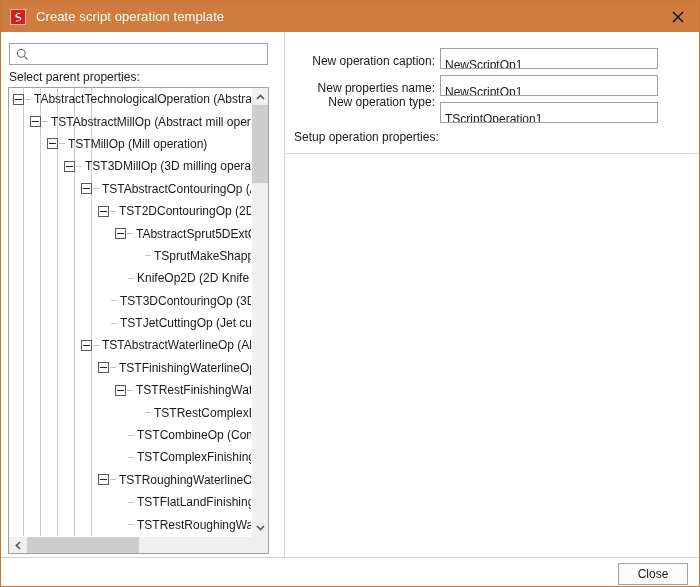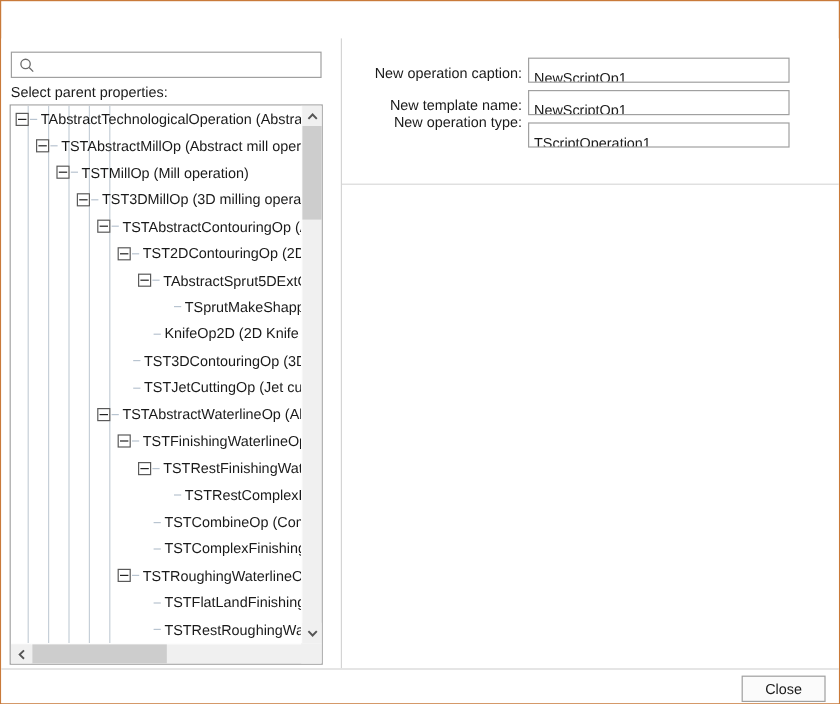--- a/index.html
+++ b/index.html
@@ -262,20 +262,33 @@
     padding: 0 8px;
   }
   #btn-create { left: 499px; width: 110px; }
   #btn-close  { left: 617px; width: 70px; }
 </style>
 </head>
 <body>
 
 <div id="window">
 
+  <div id="titlebar">
+    <div id="app-icon">
+      <svg class="s-glyph" viewBox="0 0 16 16" xmlns="http://www.w3.org/2000/svg">
+        <path d="M11.2 3.2 C7.8 3.0 5.2 4.3 5.0 6.2 C4.85 7.9 6.6 8.6 8.3 9.1 C9.6 9.5 10.4 9.9 10.3 10.5 C10.2 11.4 8.6 12.0 6.2 11.9 L5.2 13.0 C9.0 13.3 11.6 12.0 11.8 10.1 C11.95 8.5 10.3 7.8 8.6 7.3 C7.3 6.9 6.5 6.5 6.6 5.9 C6.7 5.0 8.2 4.4 10.3 4.5 Z" fill="#ffffff"></path>
+      </svg>
+    </div>
+    <div id="title-text">Create script operation template</div>
+    <div id="close-btn">
+      <svg width="12" height="12" viewBox="0 0 12 12">
+        <path d="M1 1 L11 11 M11 1 L1 11" stroke="#000000" stroke-width="1.3" fill="none"></path>
+      </svg>
+    </div>
+  </div>
 
   <div id="left-pane">
 
     <div id="search-box">
       <svg id="search-icon" width="13" height="13" viewBox="0 0 13 13">
         <circle cx="5.3" cy="5.3" r="3.9" stroke="#6b6b6b" stroke-width="1.1" fill="none"></circle>
         <path d="M8.3 8.3 L11.7 11.7" stroke="#6b6b6b" stroke-width="1.1" fill="none"></path>
       </svg>
     </div>
 
@@ -446,26 +459,27 @@
       <div id="tree-corner"></div>
     </div>
   </div>
 
   <div id="vdivider"></div>
 
   <div id="right-pane">
     <div id="form-fields">
         <div class="field-label" style="top: 19px; right: 265px; text-align: right;">New operation caption:</div>
         <input type="text" class="field-input" value="NewScriptOp1" style="left: 155px; top: 16px;">
-        <div class="field-label" style="top: 46px; right: 265px;">New template name:</div>
+        <div class="field-label" style="top: 46px; right: 265px;">New properties name:</div>
         <input type="text" class="field-input" value="NewScriptOp1" style="left: 155px; top: 43px;">
         <div class="field-label" style="top: 60px; right: 265px;">New operation type:</div>
         <input type="text" class="field-input" value="TScriptOperation1" style="left: 155px; top: 70px;">
       </div>
 
+    <div id="setup-label">Setup operation properties:</div>
     <div id="setup-sep"></div>
   </div>
 
   <div id="footer">
     <button class="dlg-btn" id="btn-close">Close</button>
   </div>
 
 </div>
 
 </body></html>

